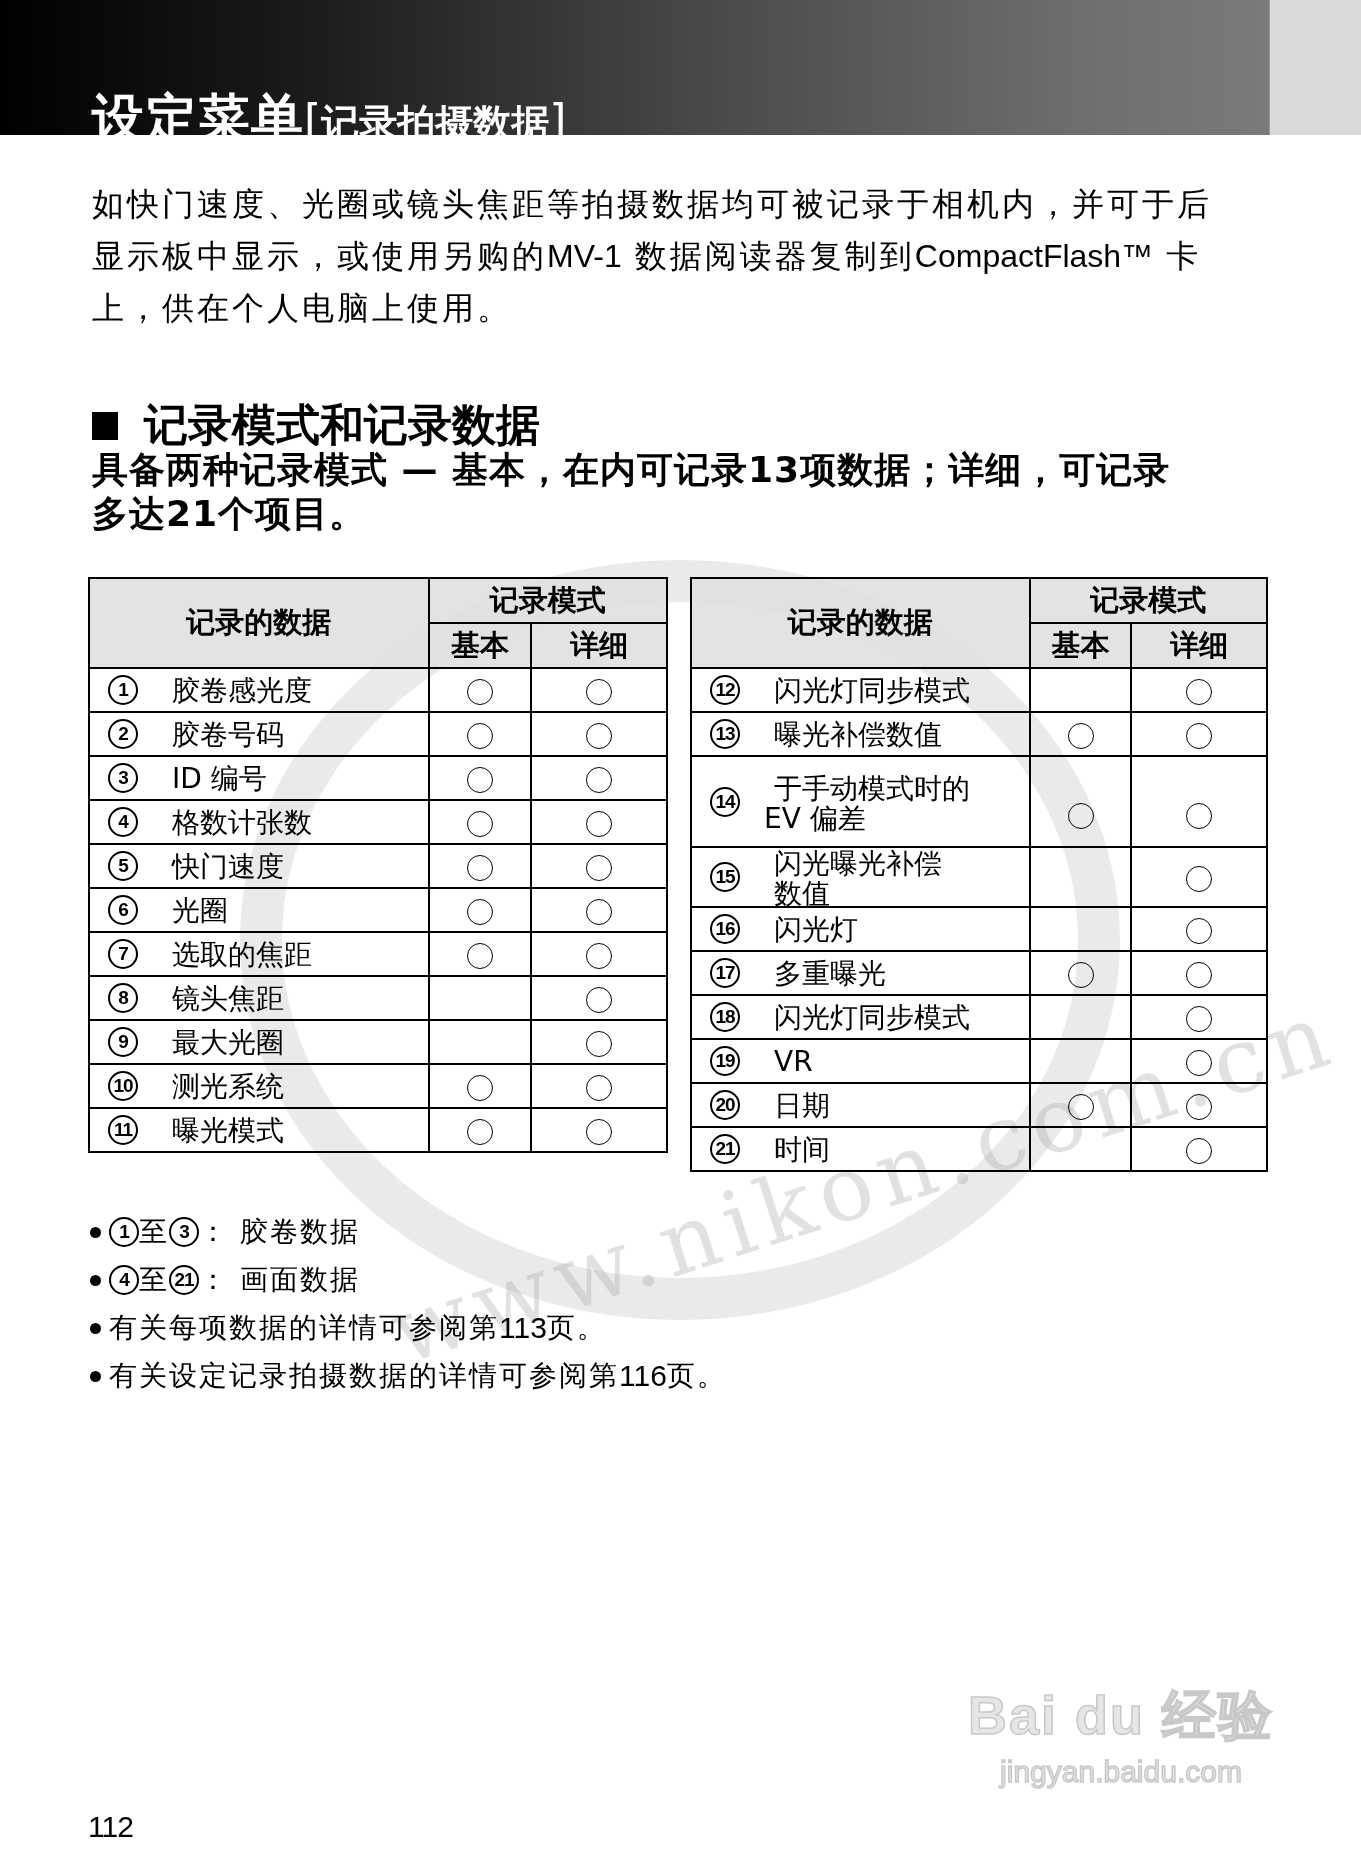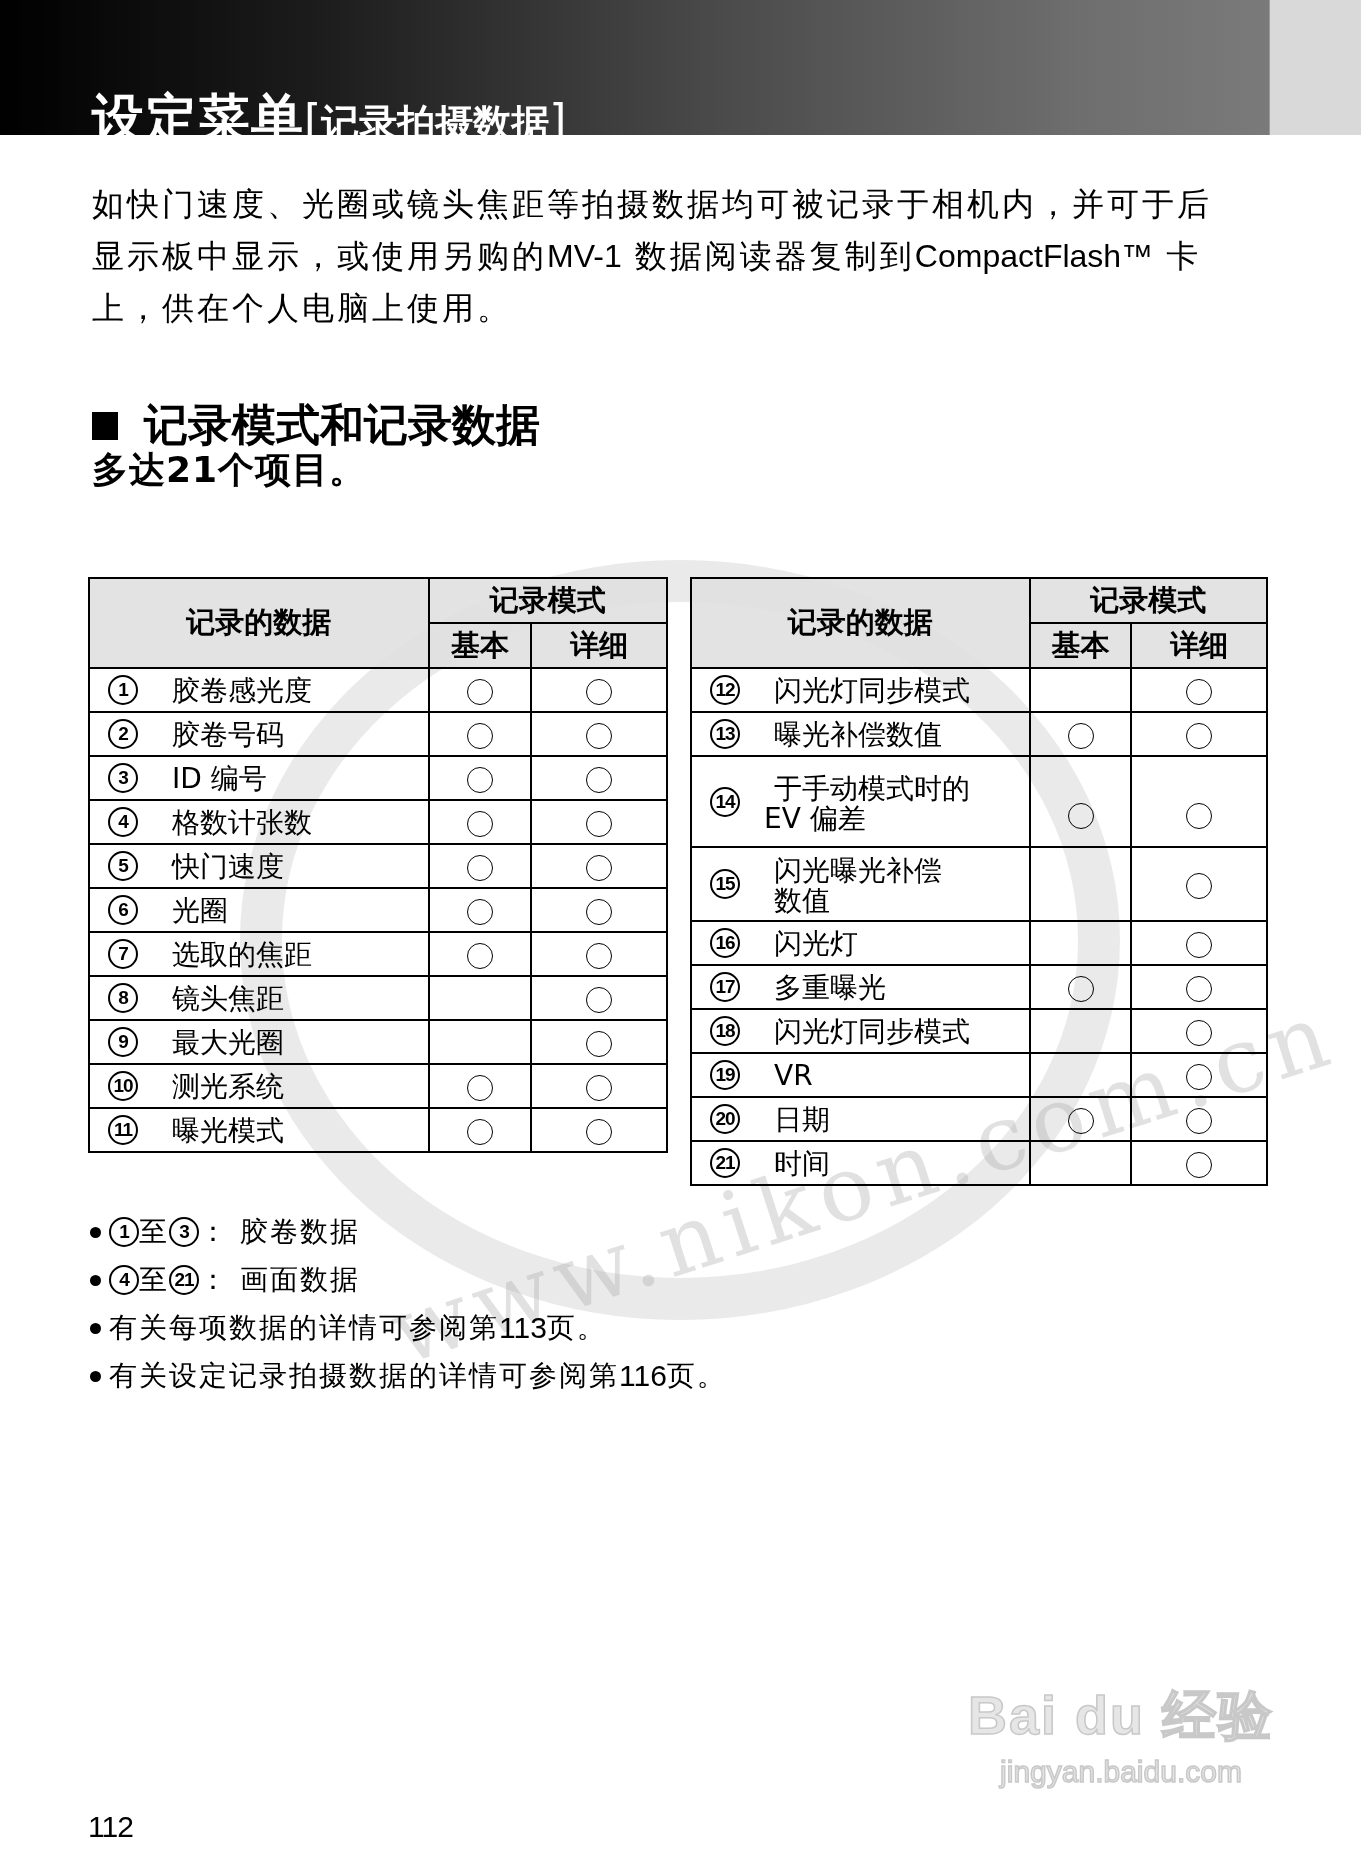--- a/index.html
+++ b/index.html
@@ -112,20 +112,21 @@
   <div>如快门速度、光圈或镜头焦距等拍摄数据均可被记录于相机内，并可于后</div>
   <div><span>显示板中显示，或使用另购的</span><span class="latin">MV-1</span><span> 数据阅读器复制到</span><span class="latin">CompactFlash™</span><span> 卡</span></div>
   <div>上，供在个人电脑上使用。</div>
 </div>
 
 <div class="section-head">
   <span class="square"></span>
   <span>记录模式和记录数据</span>
 </div>
 <div class="lead">
+  <div>具备两种记录模式 — 基本，在内可记录13项数据；详细，可记录</div>
   <div>多达21个项目。</div>
 </div>
 
 <div class="watermark"></div>
 <div class="watermark-text">www.nikon.com.cn</div>
 
 <table class="rec" id="tbl-left" style="left:88px; top:577px; width:580px;">
   <colgroup>
       <col style="width:341px">
       <col style="width:103px">
@@ -296,21 +297,21 @@
         <td class="num-cell">
           <span class="num">14</span>
           <span class="label">
             <div>于手动模式时的</div>
             <div style="margin-left: -10px;">EV 偏差</div>
           </span>
         </td>
         <td class="circ-cell"><span class="circ" style="margin-top: 28px;"></span></td>
         <td class="circ-cell"><span class="circ" style="margin-top: 28px;"></span></td>
       </tr>
-      <tr style="height: 74px;">
+      <tr style="height: 60px;">
         <td class="num-cell">
           <span class="num">15</span>
           <span class="label">
             <div>闪光曝光补偿</div>
             <div style="margin-left: 0px;">数值</div>
           </span>
         </td>
         <td class="circ-cell"></td>
         <td class="circ-cell"><span class="circ"></span></td>
       </tr>

